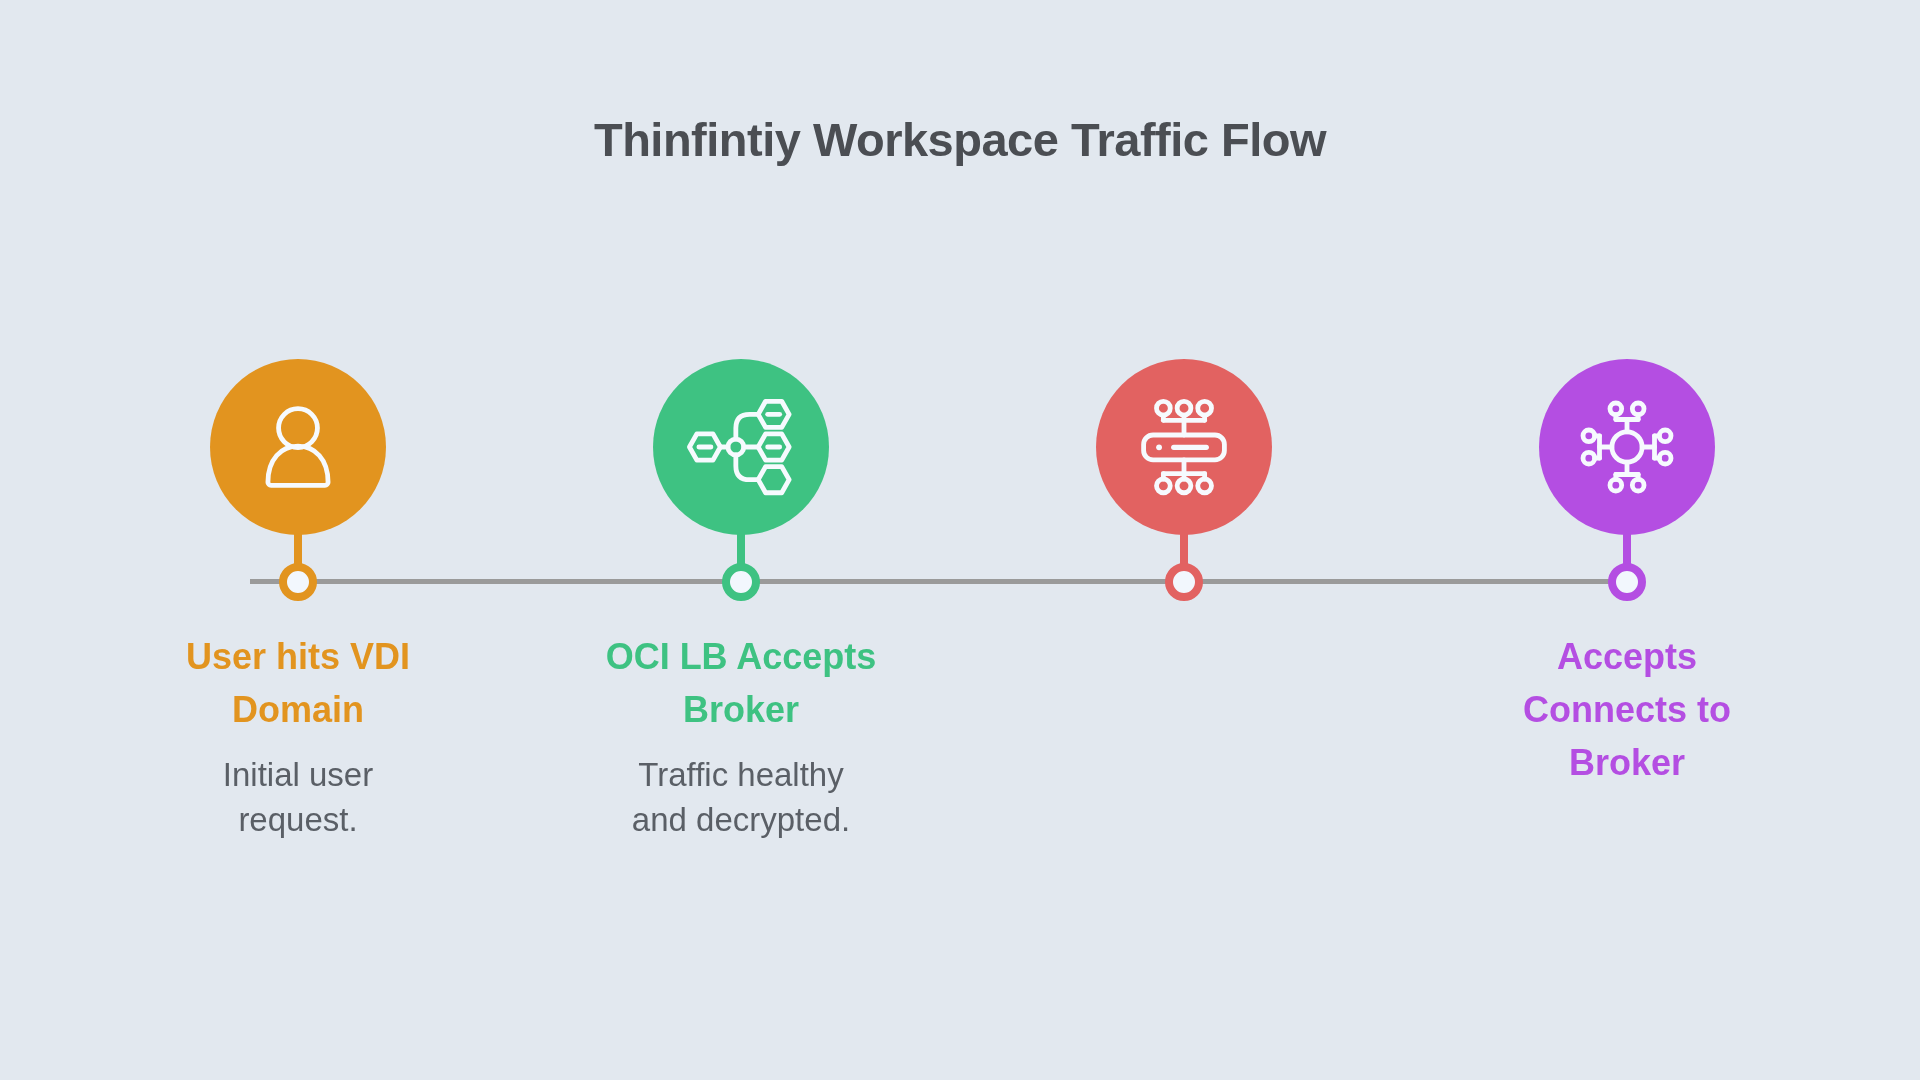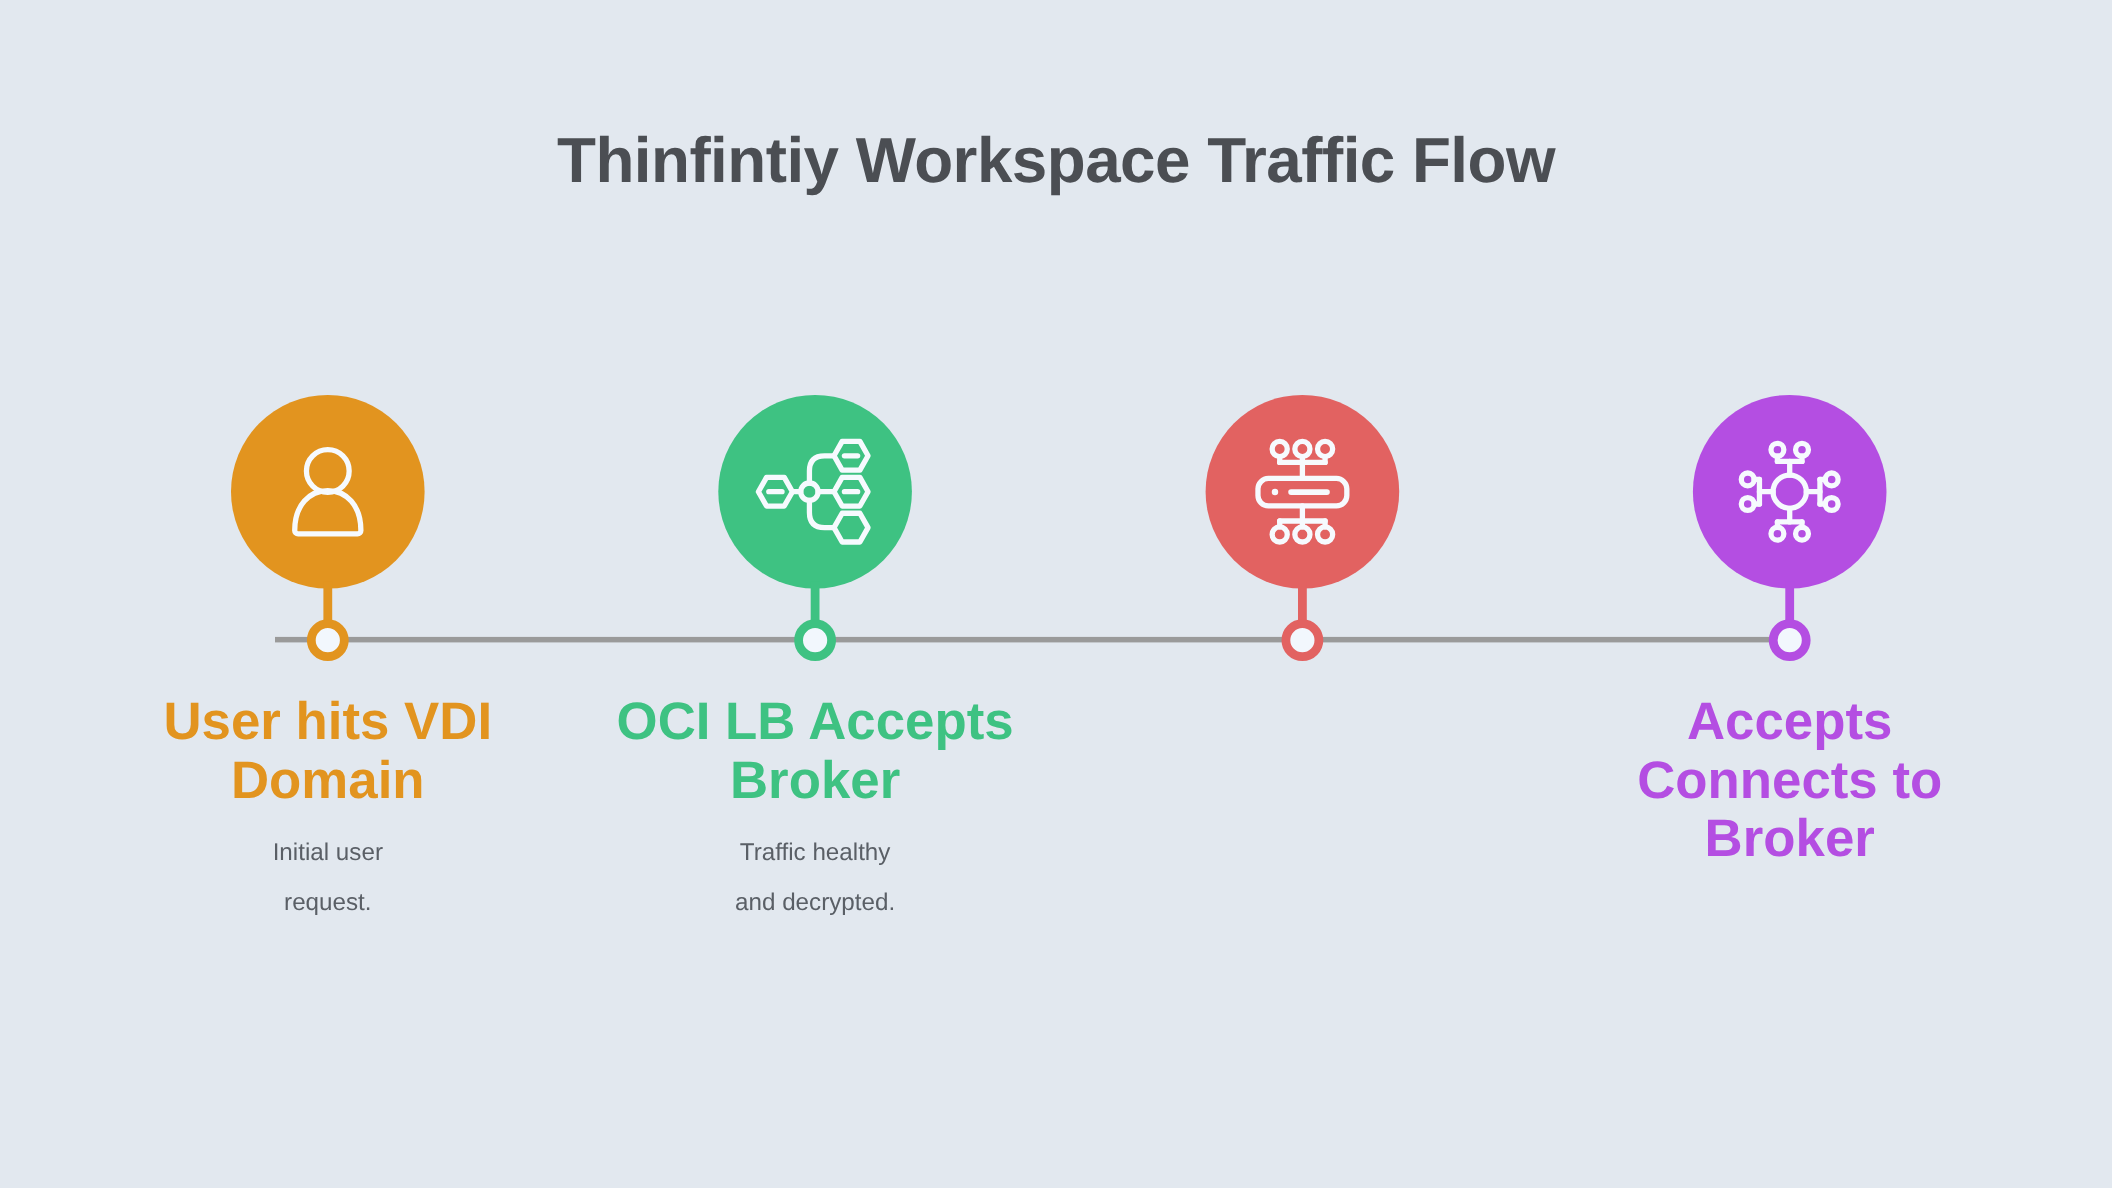--- a/index.html
+++ b/index.html
@@ -10,21 +10,21 @@
     font-family: "Liberation Sans", sans-serif;
   }
   .canvas { position: absolute; inset: 0; }
 
   .title {
     position: absolute;
     top: 112px;
     left: 0;
     width: 100%;
     text-align: center;
-    font-size: 58px;
+    font-size: 47px;
     font-weight: 700;
     letter-spacing: -0.5px;
     color: #4B4E53;
   }
 
   .timeline-line {
     position: absolute;
     left: 250px;
     top: 579px;
     width: 1375px;
@@ -73,29 +73,29 @@
     background: #F2F7FD;
   }
   .texts {
     position: absolute;
     top: 271px;
     left: 0;
     width: 100%;
     text-align: center;
   }
   .heading {
-    font-size: 48px;
+    font-size: 36px;
     line-height: 53px;
     font-weight: 700;
     color: var(--c);
     white-space: pre-line;
   }
   .body-text {
     margin-top: 16px;
-    font-size: 22px;
+    font-size: 33px;
     line-height: 45px;
     font-weight: 400;
     color: #5A5F66;
     white-space: pre-line;
   }
   .icon-stroke {
     fill: none;
     stroke: #F6FAFE;
     stroke-width: 2.8;
     stroke-linecap: round;

